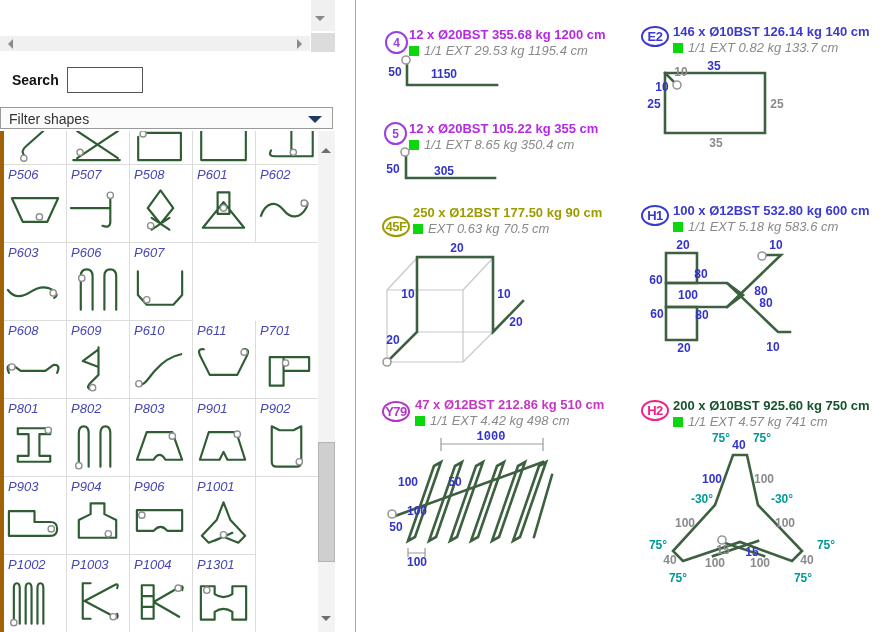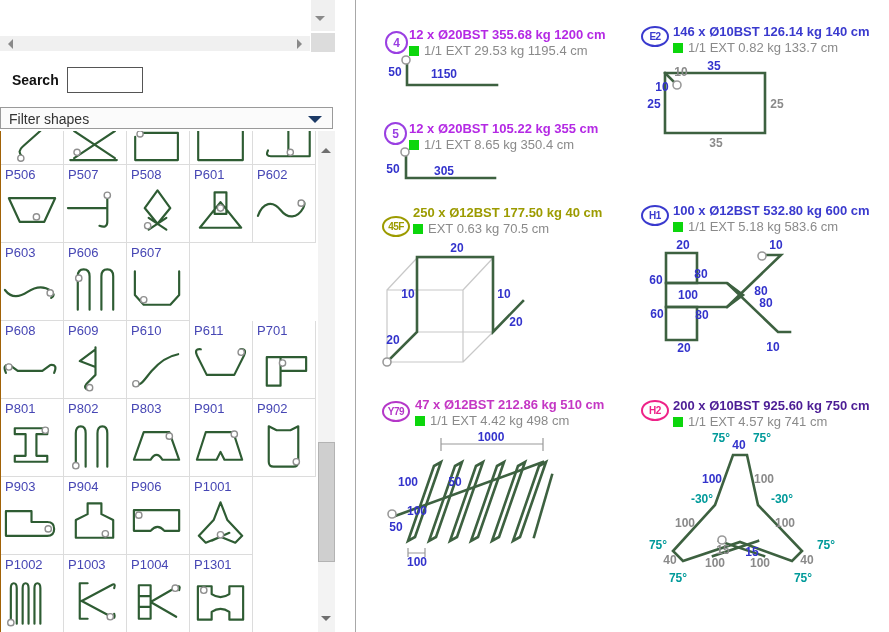--- a/index.html
+++ b/index.html
@@ -12,21 +12,21 @@
   .hscroll{left:0;top:36px;width:310px;height:15px;background:#f0f0f0;}
   .hscroll .al{position:absolute;left:3px;top:3px;width:0;height:0;border:5px solid transparent;border-right-color:#8a8a8a;}
   .hscroll .arr{position:absolute;right:3px;top:3px;width:0;height:0;border:5px solid transparent;border-left-color:#8a8a8a;}
   .corner{left:311px;top:33px;width:24px;height:19px;background:#dcdcdc;}
   .search-label{left:12px;top:72px;font-size:14px;font-weight:bold;color:#111;}
   .search-input{left:67px;top:67px;width:68px;height:24px;border:1px solid #555;background:#fff;font-size:13px;padding:0 3px;box-sizing:content-box;}
   .filterbar{left:0;top:107px;width:333px;height:22px;border:1px solid #9a9a9a;background:#fbfbfb;font-size:14px;color:#333;line-height:22px;padding-left:8px;box-sizing:border-box;cursor:pointer;}
   .filterbar .caret{position:absolute;right:10px;top:8px;width:0;height:0;border:7px solid transparent;border-top-color:#1c3a66;border-bottom:none;}
 
   
-  .pgrid{left:0;top:131px;width:317px;height:501px;overflow:hidden;border-left:1px solid #a16207;}
+  .pgrid{left:0;top:131px;width:317px;height:501px;overflow:hidden;border-left:4px solid #a16207;font-style:italic;}
   .prow{display:flex;}
   .cell{width:62px;height:77px;border-right:1px solid #dcdcdc;border-bottom:1px solid #dcdcdc;position:relative;background:#fff;}
   .cell.partial{height:33px;}
   .plabel{font-size:13px;color:#4646b4;margin:2px 0 0 4px;height:15px;}
   .picon{display:block;margin:0 auto;}
   .picon path{fill:none;stroke:#2e5c33;stroke-width:2.2;stroke-linejoin:round;stroke-linecap:round;}
   .picon circle{fill:#fff;stroke:#8f8f8f;stroke-width:1.4;}
 
   
   .pscroll{left:318px;top:131px;width:17px;height:501px;background:#f3f3f3;}
@@ -34,38 +34,38 @@
   .pscroll .dn{position:absolute;left:3px;bottom:6px;width:0;height:0;border:5px solid transparent;border-top-color:#6f6f6f;}
   .pscroll .thumb{position:absolute;left:0;top:311px;width:17px;height:120px;background:#cfcfcf;border:1px solid #b3b3b3;box-sizing:border-box;}
 
   .divider{left:355px;top:0;width:1px;height:632px;background:#a8a8a8;}
 
   
   .rpane{left:356px;top:0;width:533px;height:632px;overflow:hidden;}
   .item{position:absolute;left:0;top:0;width:533px;height:632px;pointer-events:none;}
   .badge{position:absolute;border:2px solid;border-radius:50%;display:flex;align-items:center;justify-content:center;font-weight:bold;background:#fff;box-sizing:border-box;}
   .badge.rnd{width:23px;height:23px;font-size:12px;}
-  .badge.ov{width:28px;height:21px;font-size:10px;letter-spacing:-0.5px;}
+  .badge.ov{width:28px;height:21px;font-size:13px;letter-spacing:-0.5px;}
   .l1{position:absolute;font-size:13px;font-weight:bold;white-space:nowrap;}
-  .l2{position:absolute;font-size:13px;color:#8a8a8a;white-space:nowrap;}
+  .l2{position:absolute;font-size:13px;color:#8a8a8a;white-space:nowrap;font-style:italic;}
   .gsq{display:inline-block;width:10px;height:10px;background:#0cd60c;margin-right:5px;transform:translateY(1px);}
   .draw{position:absolute;left:0;top:0;}
   .draw .bar{fill:none;stroke:#3d6140;stroke-width:2.6;stroke-linejoin:miter;stroke-linecap:square;}
   .draw .wire{fill:none;stroke:#c8c8c8;stroke-width:1.2;}
   .draw .dimln{fill:none;stroke:#9a9a9a;stroke-width:1.2;}
   .draw .mk{fill:#fff;stroke:#9a9a9a;stroke-width:1.6;}
   .dims{position:absolute;left:0;top:0;width:533px;height:632px;}
   .dim{position:absolute;transform:translate(-50%,-50%);font-size:12px;font-weight:bold;white-space:nowrap;}
   .dim.b{color:#3333cc}.dim.g{color:#8a8a8a}.dim.t{color:#009a9a}
 
   .b-purple{border-color:#9a3fe2;color:#9a3fe2}.t-purple{color:#b429e4}
   .b-olive{border-color:#9c9b00;color:#9c9b00}.t-olive{color:#9c9b00}
   .b-magenta{border-color:#b437c8;color:#b437c8}.t-magenta{color:#c437c4}
   .b-blue{border-color:#3a3ace;color:#3a3ace}.t-blue{color:#3a3ace}
-  .b-pink{border-color:#ee2288;color:#ee2288}.t-pink{color:#4c1d95}
+  .b-pink{border-color:#ee2288;color:#ee2288}.t-pink{color:#14532d}
 </style>
 </head>
 <body>
 
 <div id="app">
 
   <div class="abs vstub">
       <span class="ar"></span>
     </div>
   <div class="abs hscroll">
@@ -356,21 +356,21 @@
       <div class="dims">
           <span class="dim b" style="left: 37px; top: 169px;">50</span>
           <span class="dim b" style="left: 88px; top: 171px;">305</span>
         </div>
     </div>
 
     <div class="item">
       <div class="badge ov b-olive" style="left:26px;top:216px">
           <span>45F</span>
         </div>
-      <div class="l1 t-olive" style="left:57px;top:205px">250 x Ø12BST 177.50 kg 40 cm</div>
+      <div class="l1 t-olive" style="left:57px;top:205px">250 x Ø12BST 177.50 kg 90 cm</div>
       <div class="l2" style="left:57px;top:221px"><span class="gsq"></span><span>EXT 0.63 kg 70.5 cm</span></div>
       <svg class="draw" width="533" height="632">
         <path class="wire" d="M31,290 H107 V362 H31 Z M61,258 H137 V332 H61 Z M31,290 L61,258 M107,290 L137,258 M31,362 L61,332 M107,362 L137,332"></path>
         <path class="bar" d="M31,362 L61,332 V257 H137 V332 L167,301"></path>
         <circle class="mk" cx="31" cy="362" r="4"></circle>
       </svg>
       <div class="dims">
           <span class="dim b" style="left: 101px; top: 248px;">20</span>
           <span class="dim b" style="left: 52px; top: 294px;">10</span>
           <span class="dim b" style="left: 148px; top: 294px;">10</span>
@@ -392,21 +392,21 @@
         <path class="bar" d="M52,541 L78,466 L85,462 L59,537 Z"></path>
         <path class="bar" d="M73,541 L99,466 L106,462 L80,537 Z"></path>
         <path class="bar" d="M94,541 L120,466 L127,462 L101,537 Z"></path>
         <path class="bar" d="M115,541 L141,466 L148,462 L122,537 Z"></path>
         <path class="bar" d="M136,541 L162,466 L169,462 L143,537 Z"></path>
         <path class="bar" d="M157,541 L183,466 L190,462 L164,537 Z"></path>
         <path class="bar" d="M178,537 L196,475"></path>
         <circle class="mk" cx="36" cy="514" r="4"></circle>
       </svg>
       <div class="dims">
-          <span class="dim b" style="left: 135px; top: 437px;">1000</span>
+          <span class="dim b" style="left: 135px; top: 437px; font-family: Liberation Mono, monospace;">1000</span>
           <span class="dim b" style="left: 52px; top: 482px;">100</span>
           <span class="dim b" style="left: 99px; top: 482px;">50</span>
           <span class="dim b" style="left: 61px; top: 511px;">100</span>
           <span class="dim b" style="left: 40px; top: 527px;">50</span>
           <span class="dim b" style="left: 61px; top: 562px;">100</span>
         </div>
     </div>
 
     <div class="item">
       <div class="badge ov b-blue" style="left:285px;top:26px">

